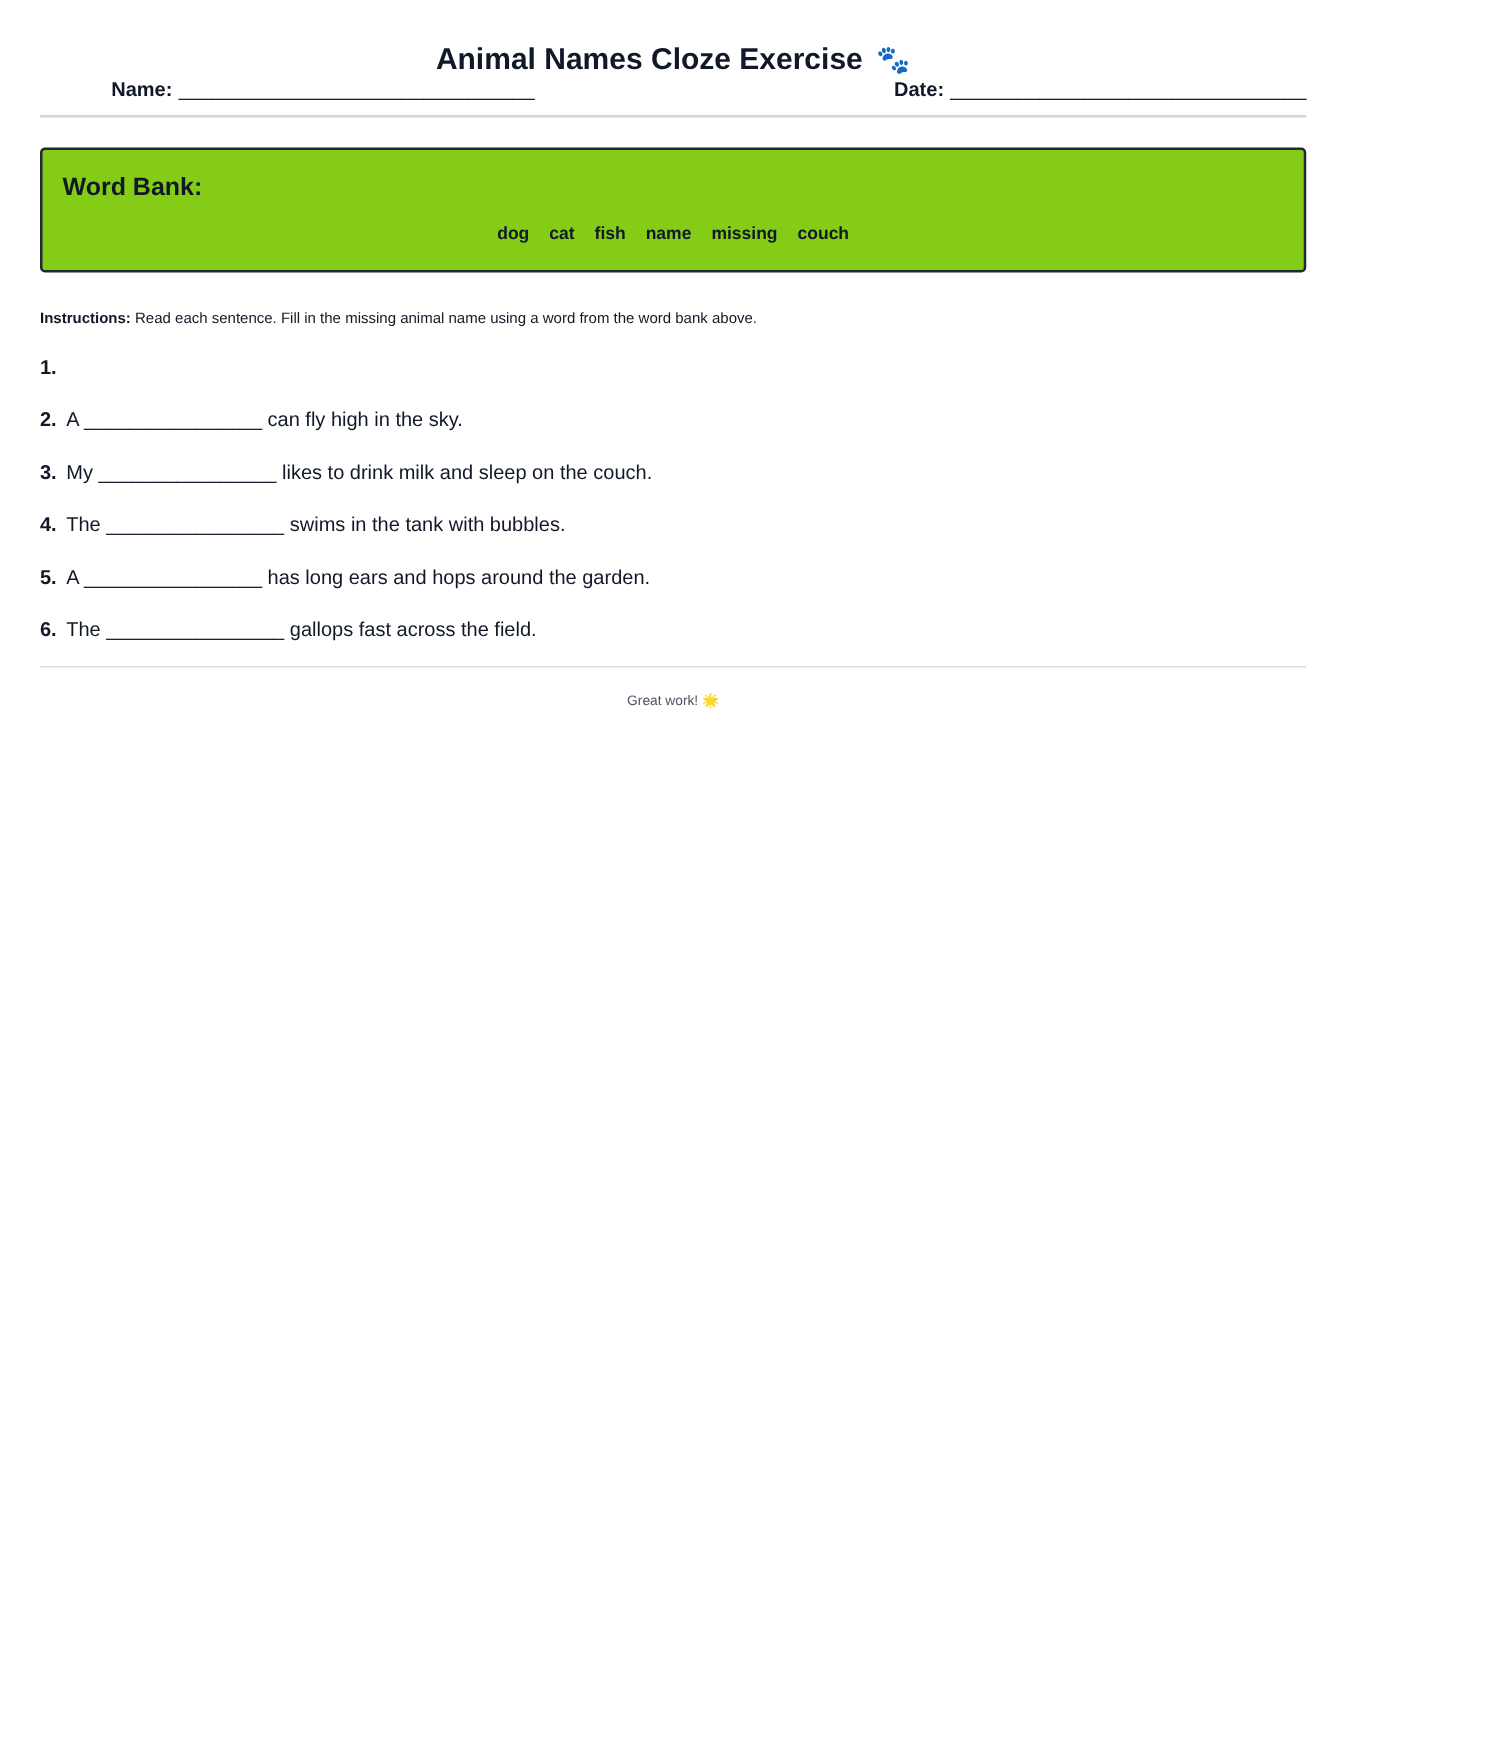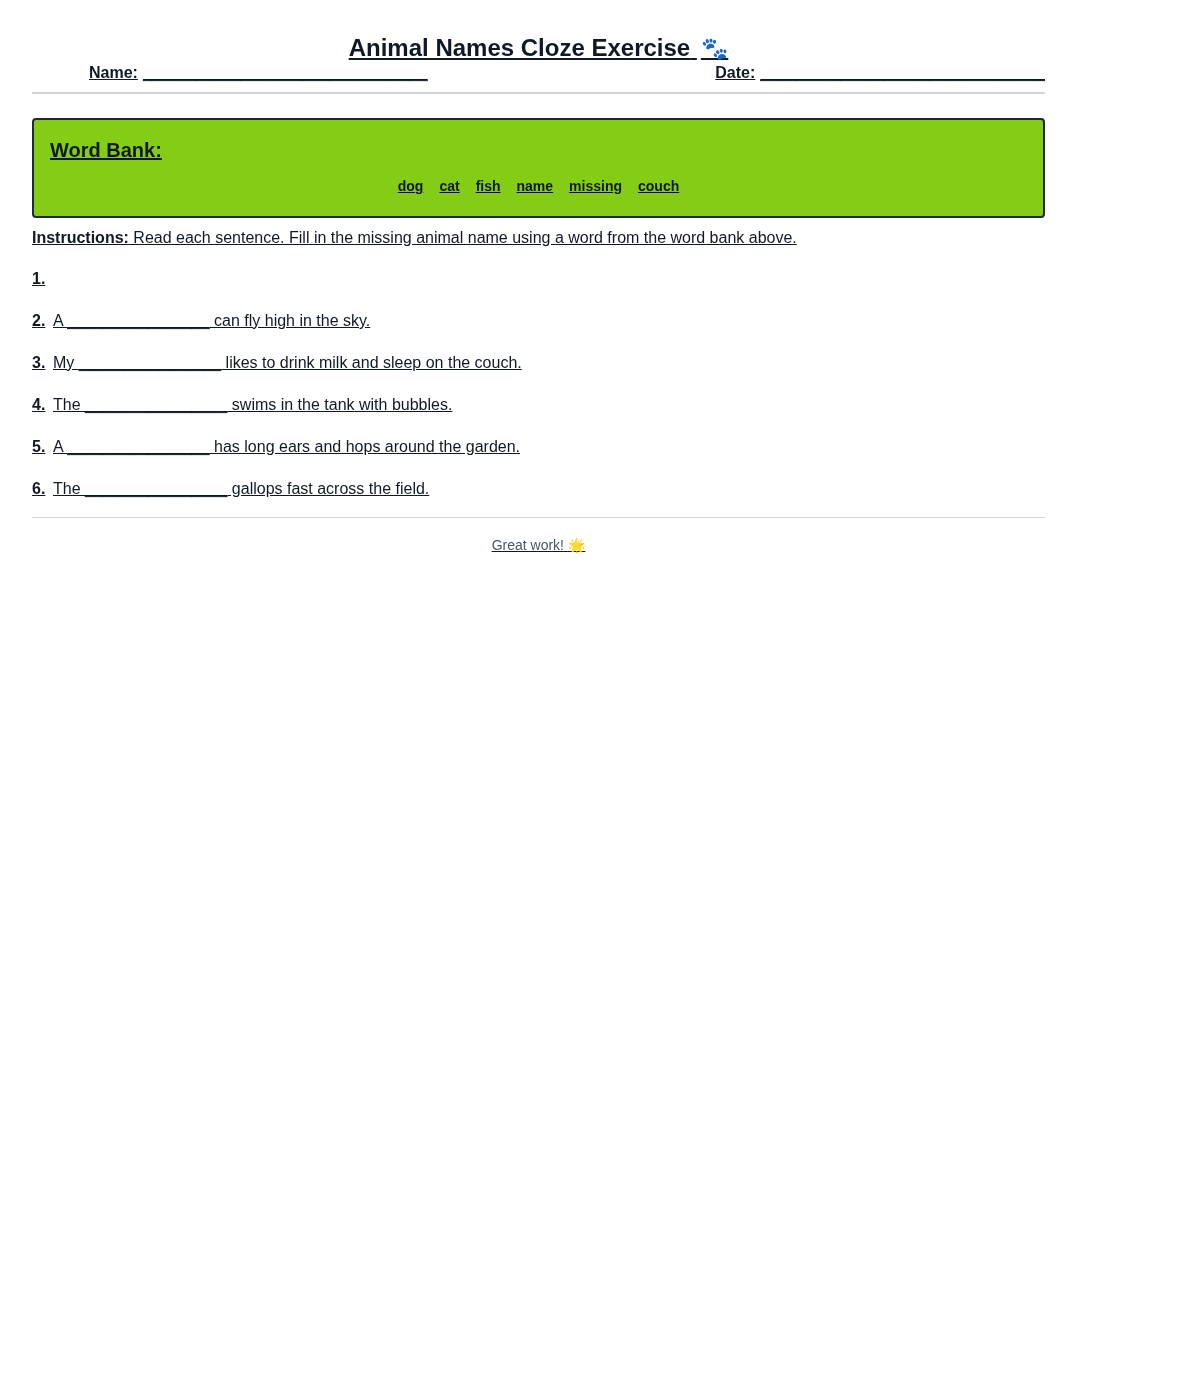--- a/index.html
+++ b/index.html
@@ -7,21 +7,20 @@
       width: 1200px;
       height: 1400px;
       background: #ffffff;
       color: #111827;
       font-family: "Liberation Sans", sans-serif;
     }
     .page {
       position: relative;
       width: 1077px;
       padding: 0 32px;
-      text-decoration: underline;
     }
     .title {
       text-align: center;
       font-size: 24px;
       font-weight: bold;
       color: #111827;
       padding-top: 33px;
       line-height: 30px;
       height: 63px;
     }
@@ -65,22 +64,22 @@
     .word-list {
       display: flex;
       justify-content: center;
       gap: 16px;
       margin-top: 12px;
       font-size: 14px;
       font-weight: bold;
       line-height: 24px;
     }
     .instructions {
-      margin-top: 10px;
-      font-size: 16px;
+      margin-top: 26px;
+      font-size: 12px;
       line-height: 20px;
     }
     .instructions .label { font-weight: bold; }
     .questions { margin-top: 21px; }
     .question {
       display: flex;
       align-items: baseline;
       font-size: 16px;
       line-height: 20px;
       height: 42px;
@@ -91,21 +90,21 @@
       flex: none;
     }
     .q-text { white-space: pre; }
     .footer-divider {
       height: 1px;
       background: #d1d5db;
       margin-top: -4px;
     }
     .footer {
       text-align: center;
-      font-size: 14px;
+      font-size: 11px;
       color: #4b5563;
       margin-top: 18px;
       line-height: 18px;
     }
     .footer .star { color: #f5c518; }
   </style>
 </head>
 <body>
 
 <div class="page">

